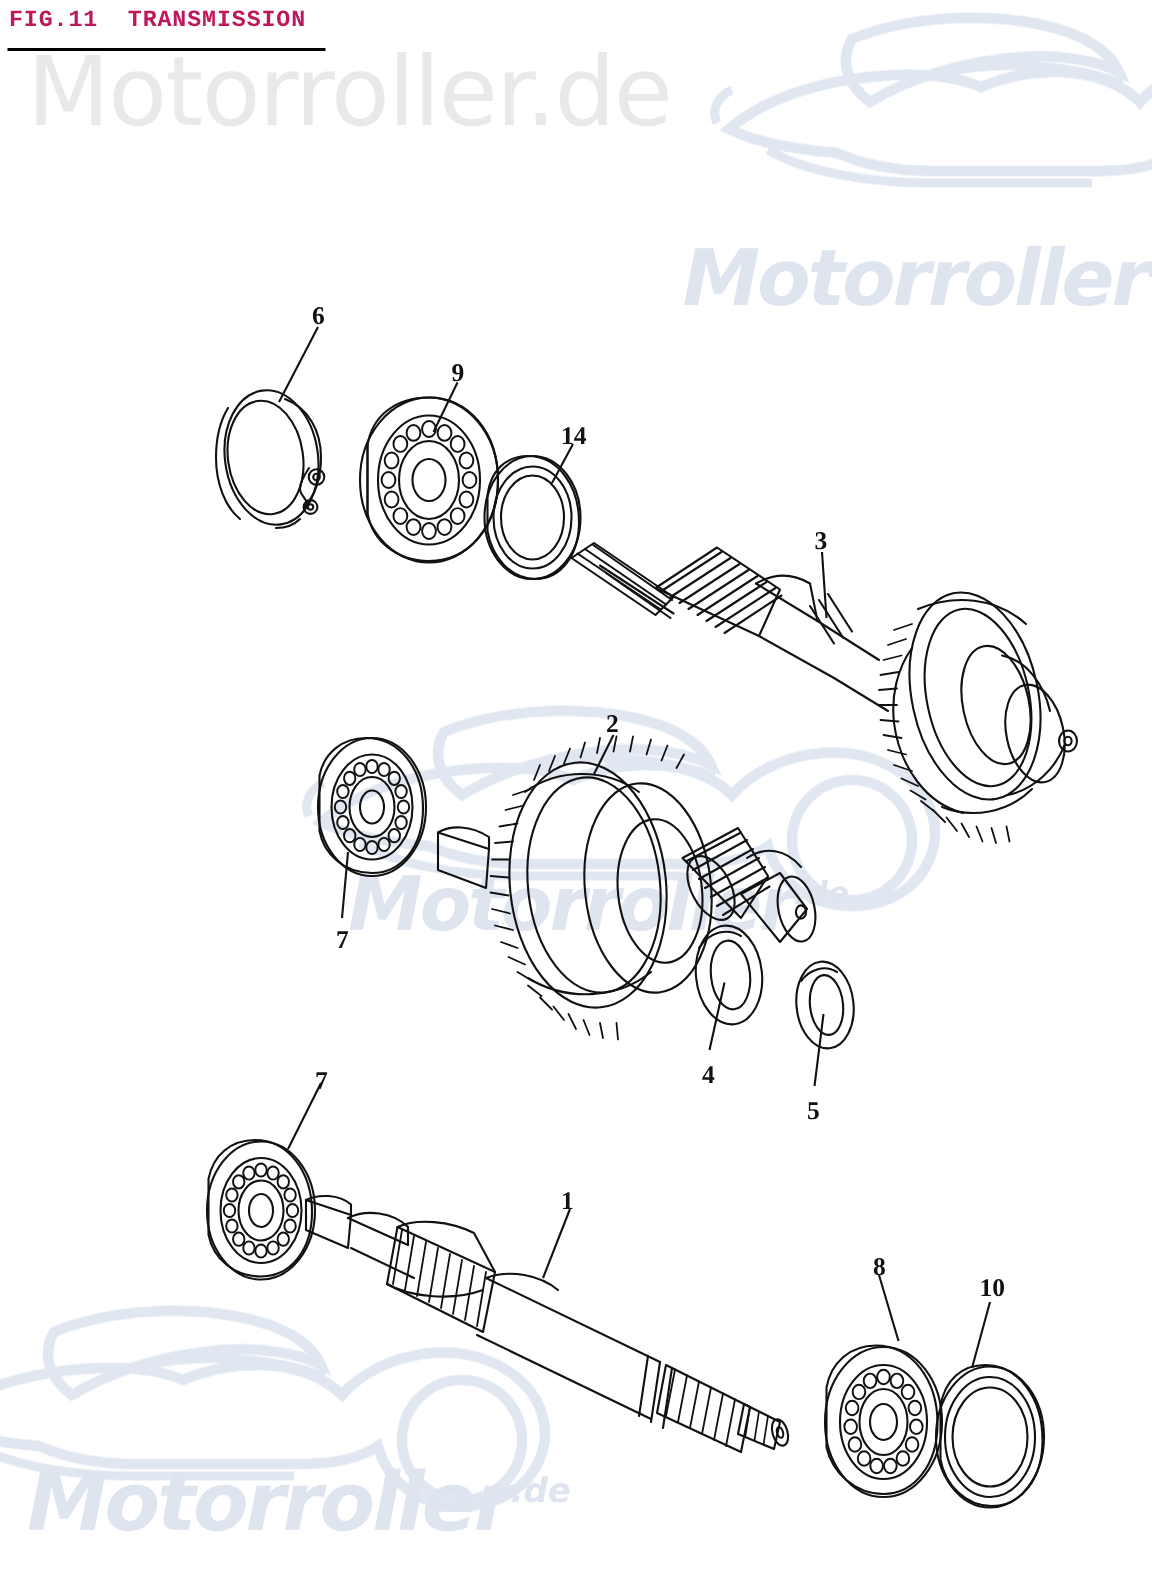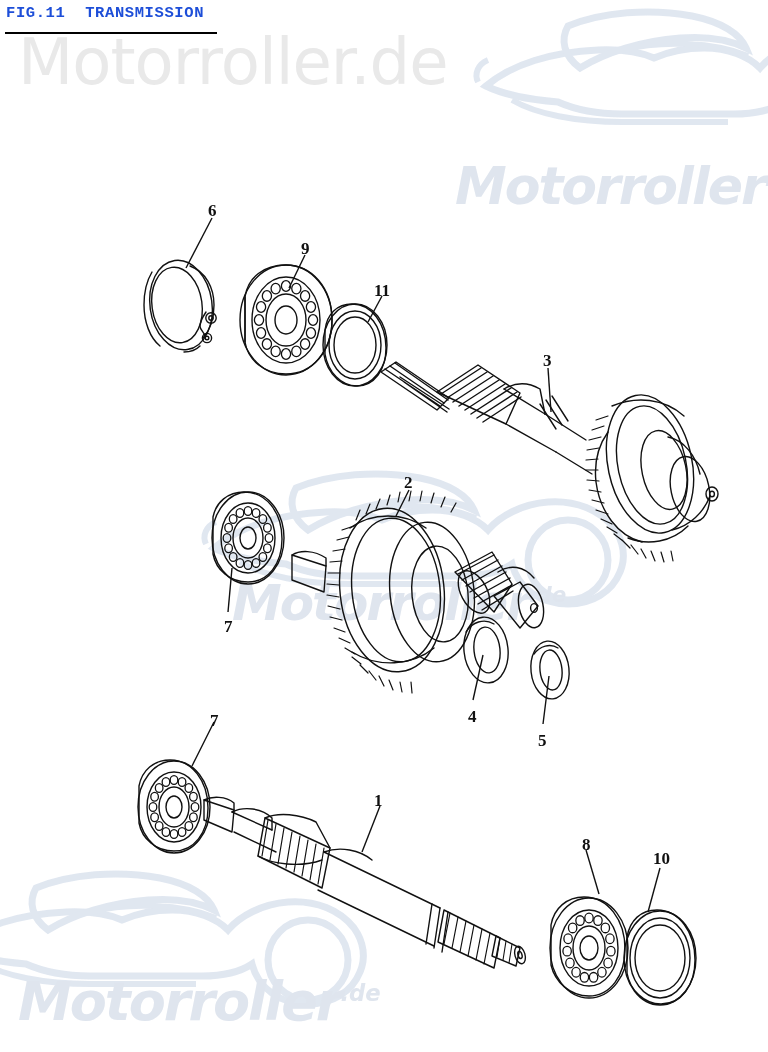--- a/index.html
+++ b/index.html
@@ -24,21 +24,21 @@
     position: absolute;
     left: 6px;
     top: 4px;
     z-index: 40;
   }
   #fig-title {
     font-family: "Liberation Mono", "DejaVu Sans Mono", monospace;
     font-size: 15.5px;
     font-weight: bold;
     letter-spacing: 0.6px;
-    color: #1d4ed8;
+    color: #be185d;
     white-space: pre;
     line-height: 18px;
   }
   #title-rule {
     position: absolute;
     left: 5px;
     top: 32px;
     width: 212px;
     height: 2px;
     background: #000000;
@@ -468,16 +468,16 @@
       <div class="callout" style="left: 404px; top: 474px;">2</div>
       <div class="callout" style="left: 543px; top: 352px;">3</div>
       <div class="callout" style="left: 468px; top: 708px;">4</div>
       <div class="callout" style="left: 538px; top: 732px;">5</div>
       <div class="callout" style="left: 208px; top: 202px;">6</div>
       <div class="callout" style="left: 224px; top: 618px;">7</div>
       <div class="callout" style="left: 210px; top: 712px;">7</div>
       <div class="callout" style="left: 582px; top: 836px;">8</div>
       <div class="callout" style="left: 301px; top: 240px;">9</div>
       <div class="callout" style="left: 653px; top: 850px;">10</div>
-      <div class="callout" style="left: 374px; top: 282px;">11</div>
+      <div class="callout" style="left: 374px; top: 282px;">14</div>
     </div>
 
 </div>
 
 </body></html>

